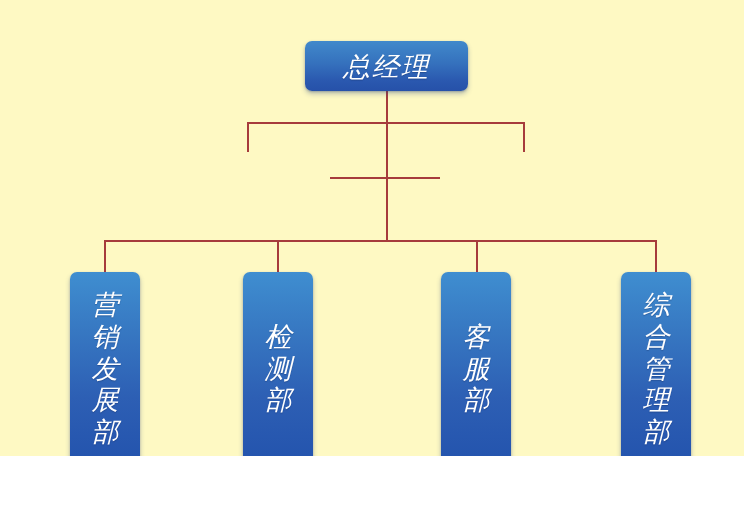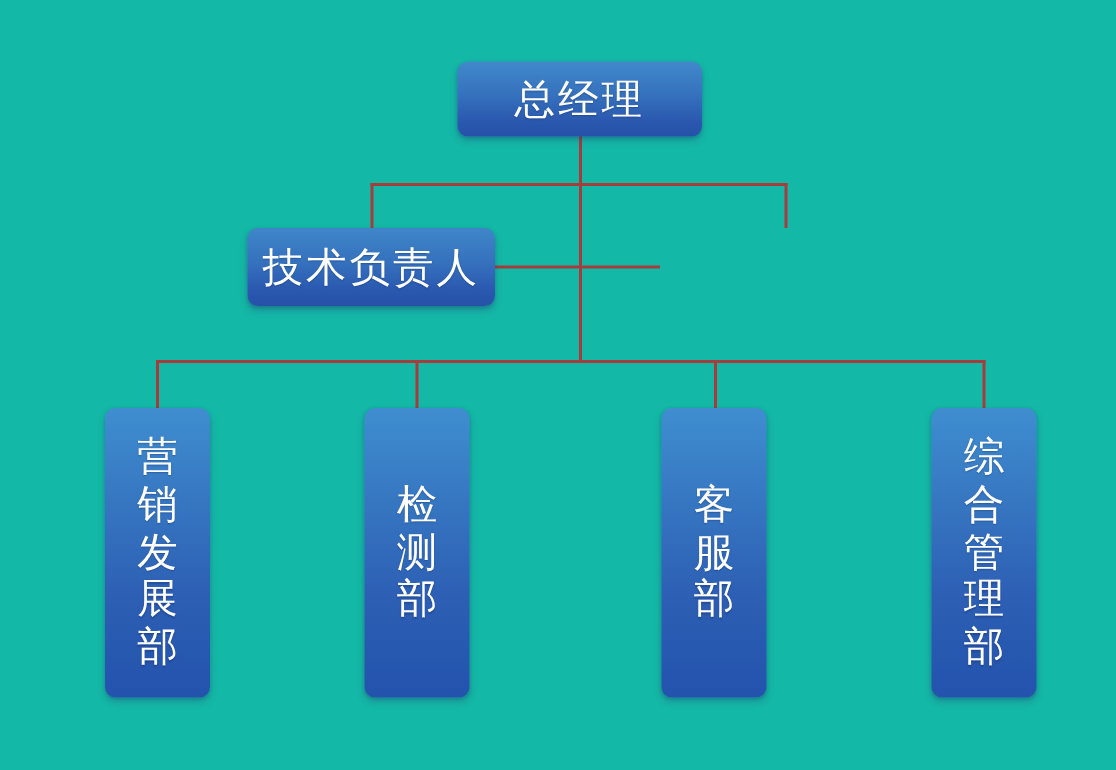--- a/index.html
+++ b/index.html
@@ -6,23 +6,24 @@
     margin: 0;
     padding: 0;
     background: #ffffff;
   }
   body {
     font-family: "DejaVu Sans", "Liberation Sans", sans-serif;
   }
   #chart-root {
     position: relative;
     width: 744px;
-    height: 513px;
-    background: #14b8a6;
+    height: 456px;
+    background: #fef9c3;
     overflow: hidden;
+    font-style: italic;
   }
 
   
   .line {
     position: absolute;
     background: #a63c3c;
   }
   .line.v { width: 2px; }
   .line.h { height: 2px; }
 
@@ -89,23 +90,20 @@
 
   <div class="line v" style="left:104px; top:240px; height:32px;"></div>
   <div class="line v" style="left:277px; top:240px; height:32px;"></div>
   <div class="line v" style="left:476px; top:240px; height:32px;"></div>
   <div class="line v" style="left:655px; top:240px; height:32px;"></div>
 
   <div class="node horizontal level-1" style="left:305px; top:41px; width:163px; height:50px;">
     <span>总经理</span>
   </div>
 
-  <div class="node horizontal level-2" style="left:165px; top:152px; width:165px; height:52px;">
-    <span>技术负责人</span>
-  </div>
 
 
   <div class="node vertical level-3" style="left:70px; top:272px; width:70px; height:193px;">
     <span class="ch">营</span>
     <span class="ch">销</span>
     <span class="ch">发</span>
     <span class="ch">展</span>
     <span class="ch">部</span>
   </div>
 

